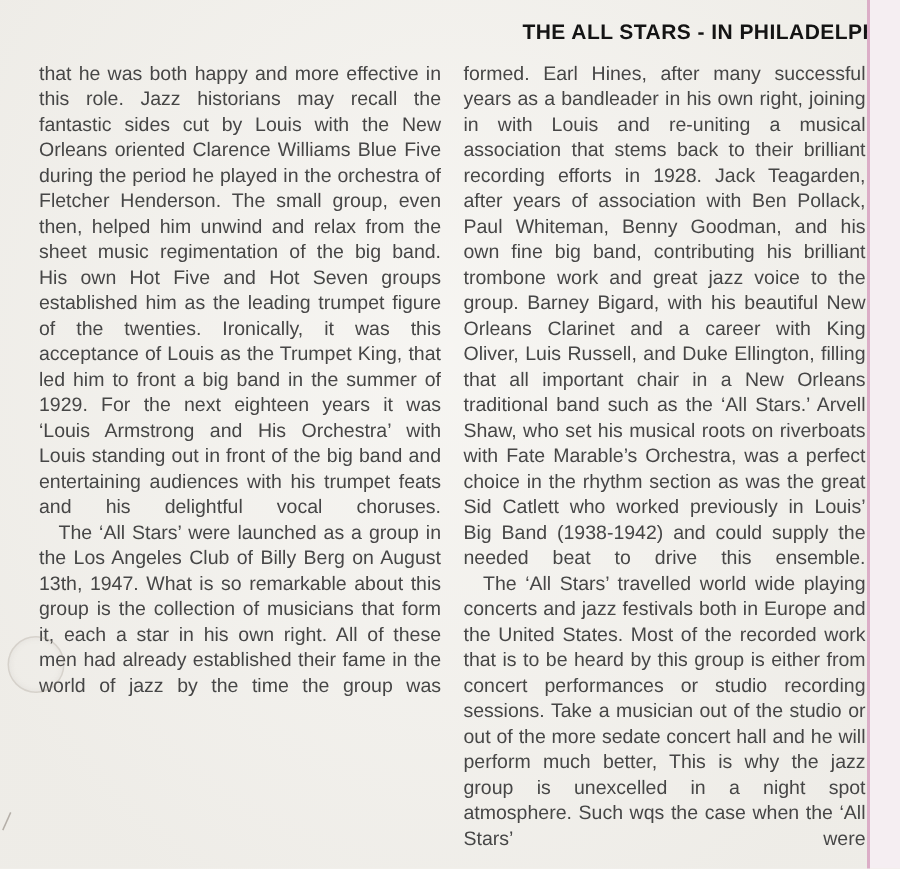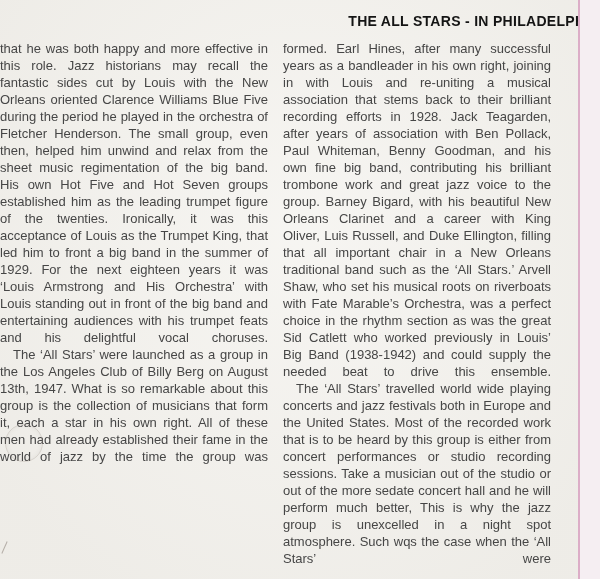--- a/index.html
+++ b/index.html
@@ -20,20 +20,21 @@
     margin: 13px 0 11px 18px;
     font-size: 14px;
     font-weight: 700;
     letter-spacing: 0.3px;
     color: #141414;
     text-align: right;
   }
   .columns {
     display: flex;
     gap: 15px;
+    padding-left: 26px;
   }
   .col { width: 268px; }
   .para {
     margin: 0;
     font-size: 13px;
     line-height: 17px;
     color: #464646;
     text-align: justify;
     hyphens: none;
     word-spacing: 0.2px;

